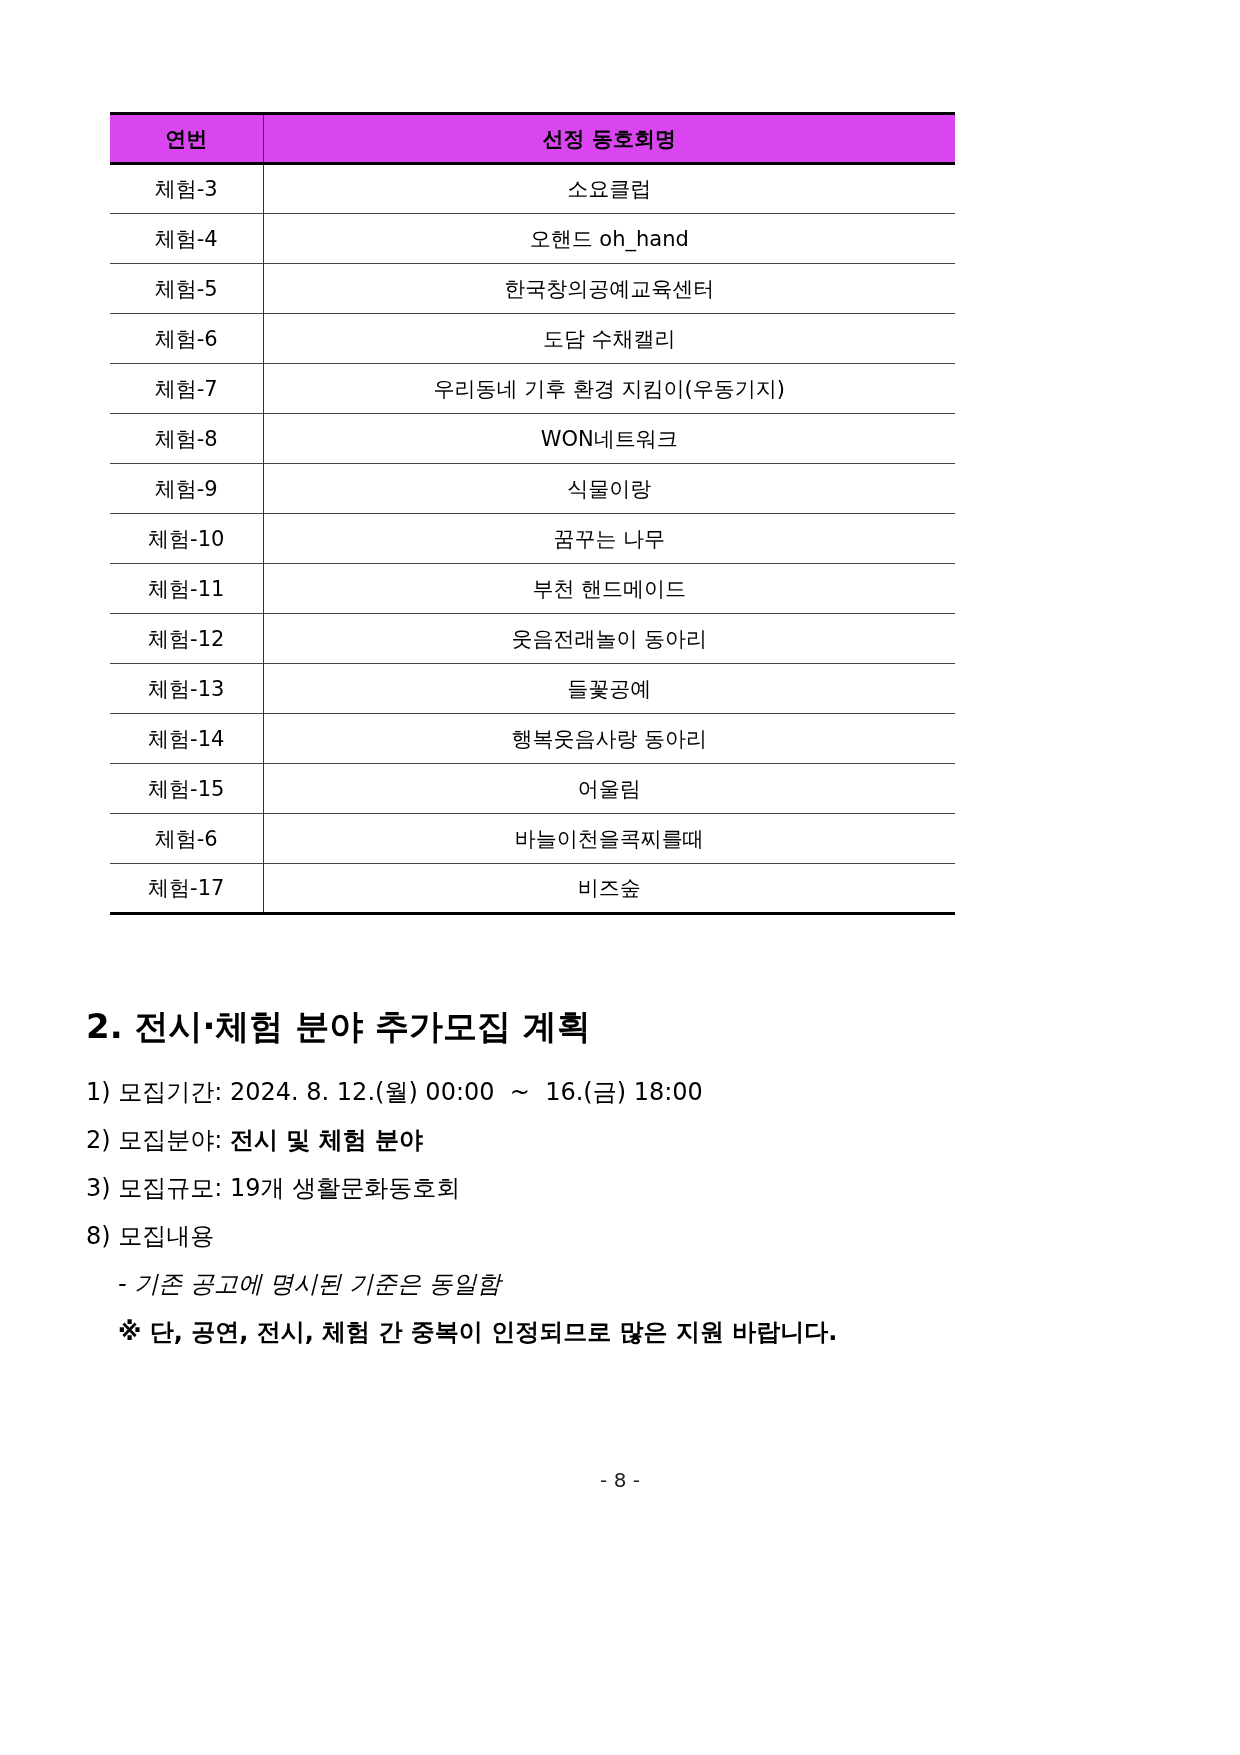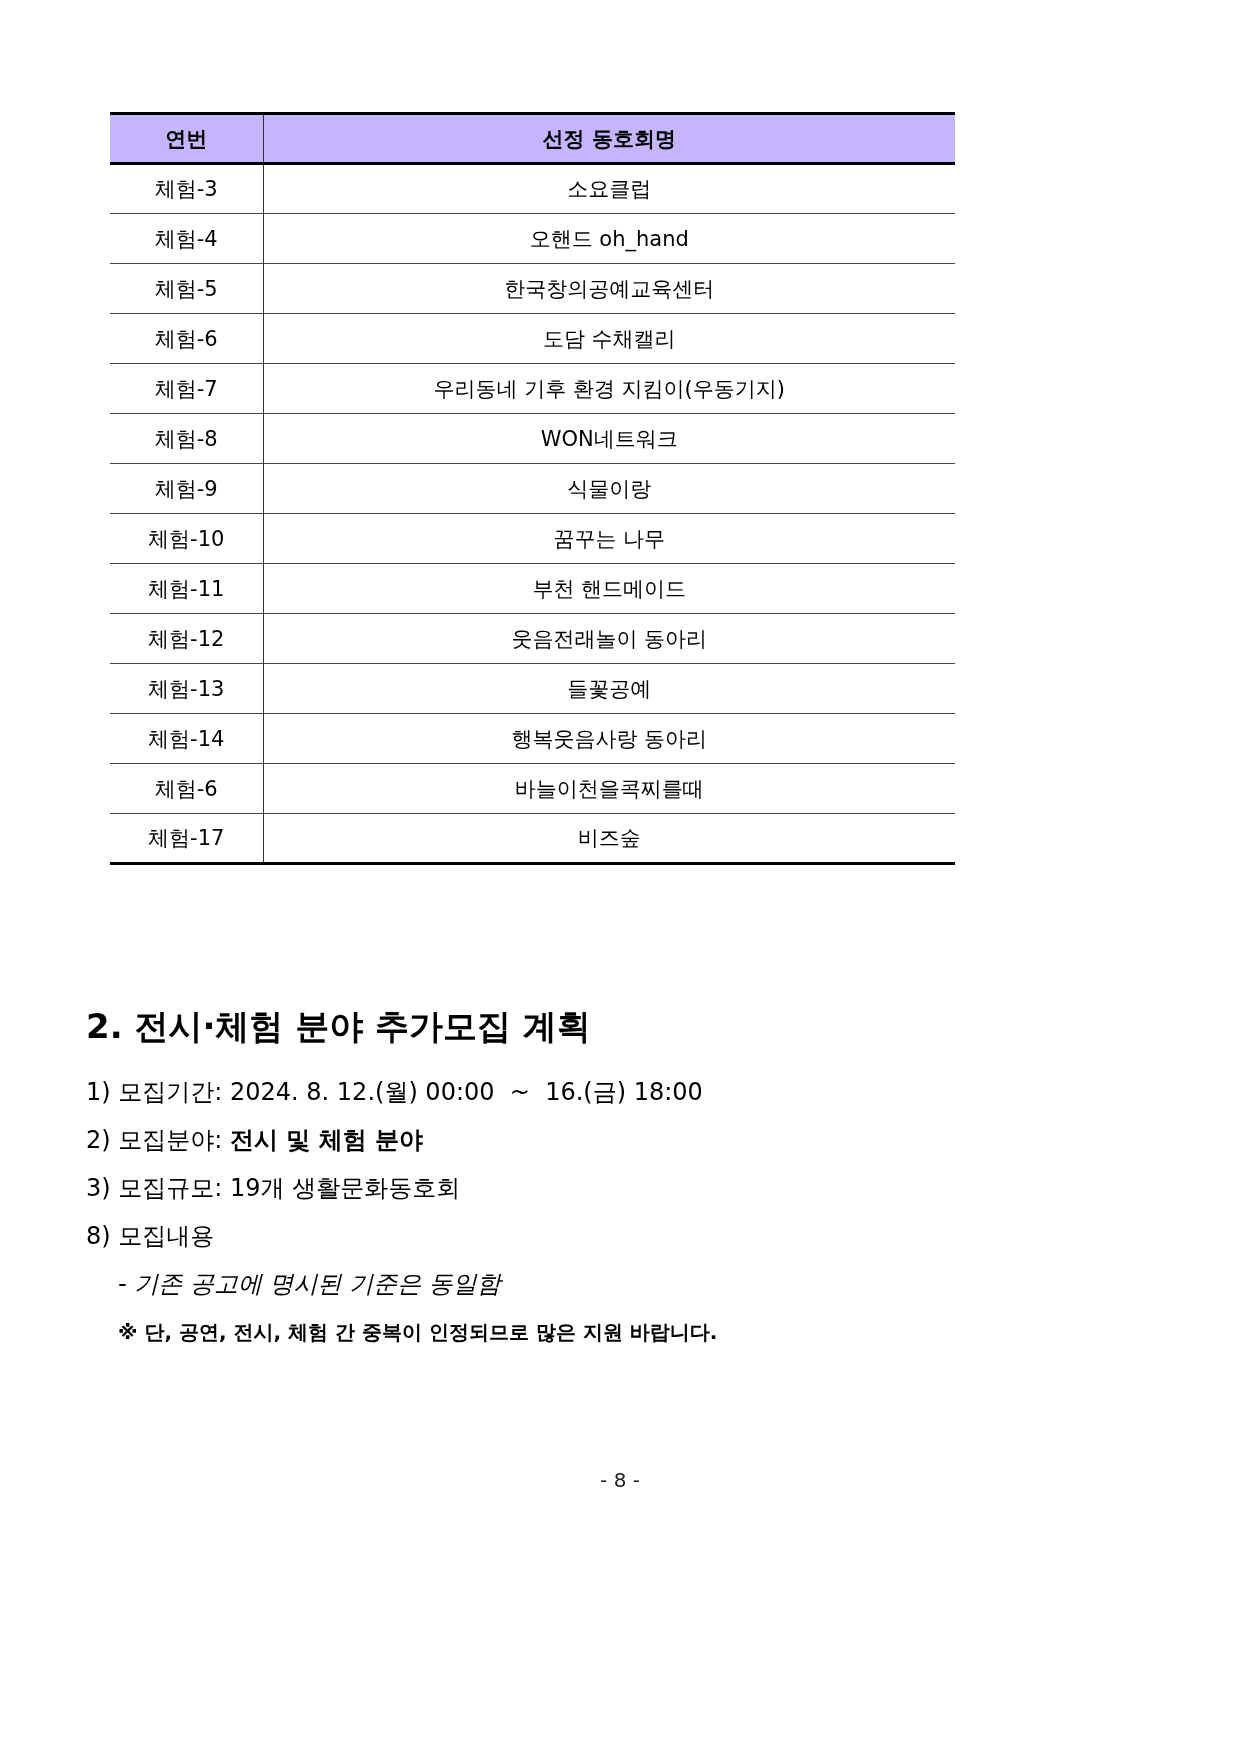--- a/index.html
+++ b/index.html
@@ -9,35 +9,35 @@
       position: absolute; left: 110px; top: 112px; width: 845px;
       border-collapse: collapse; table-layout: fixed;
     }
     table.list col.c1 { width: 153px; }
     table.list col.c2 { width: 692px; }
     table.list th, table.list td {
       text-align: center; vertical-align: middle; font-size: 21px; padding: 0;
     }
     table.list thead tr { height: 50px; }
     table.list thead th {
-      background: #c4b5fd; font-weight: bold;
+      background: #d946ef; font-weight: bold;
       border-top: 3px solid #000; border-bottom: 3px solid #000;
     }
     table.list tbody tr { height: 50px; }
     table.list tbody td { border-bottom: 1px solid #444; }
     table.list tbody tr:last-child td { border-bottom: 3px solid #000; }
     table.list .c-first { border-right: 1.5px solid #333; }
     .section {
       position: absolute; left: 86px; top: 1006px; width: 1000px;
     }
     .section-title { font-size: 34px; font-weight: bold; margin: 0 0 22px 0; line-height: 40px; }
     .item { font-size: 24px; line-height: 48px; white-space: pre; }
     .item .strong-u { font-weight: bold; }
     .sub { font-size: 24px; line-height: 48px; margin-left: 32px; white-space: pre; font-style: italic; }
-    .notice { font-size: 20px; line-height: 48px; margin-left: 32px; font-weight: bold; white-space: pre; }
+    .notice { font-size: 24px; line-height: 48px; margin-left: 32px; font-weight: bold; white-space: pre; }
     .page-number { position: absolute; left: 0; width: 1240px; top: 1468px; text-align: center; font-size: 20px; color: #222; white-space: pre; }
   </style>
 </head>
 <body>
 
 <div class="page">
 
   <table class="list">
     <colgroup>
         <col class="c1">
@@ -92,20 +92,24 @@
         </tr>
       <tr>
           <td class="c-first">체험-13</td>
           <td>들꽃공예</td>
         </tr>
       <tr>
           <td class="c-first">체험-14</td>
           <td>행복웃음사랑 동아리</td>
         </tr>
       <tr>
+          <td class="c-first">체험-15</td>
+          <td>어울림</td>
+        </tr>
+      <tr>
           <td class="c-first">체험-6</td>
           <td>바늘이천을콕찌를때</td>
         </tr>
       <tr>
           <td class="c-first">체험-17</td>
           <td>비즈숲</td>
         </tr>
     </tbody>
   </table>
 

